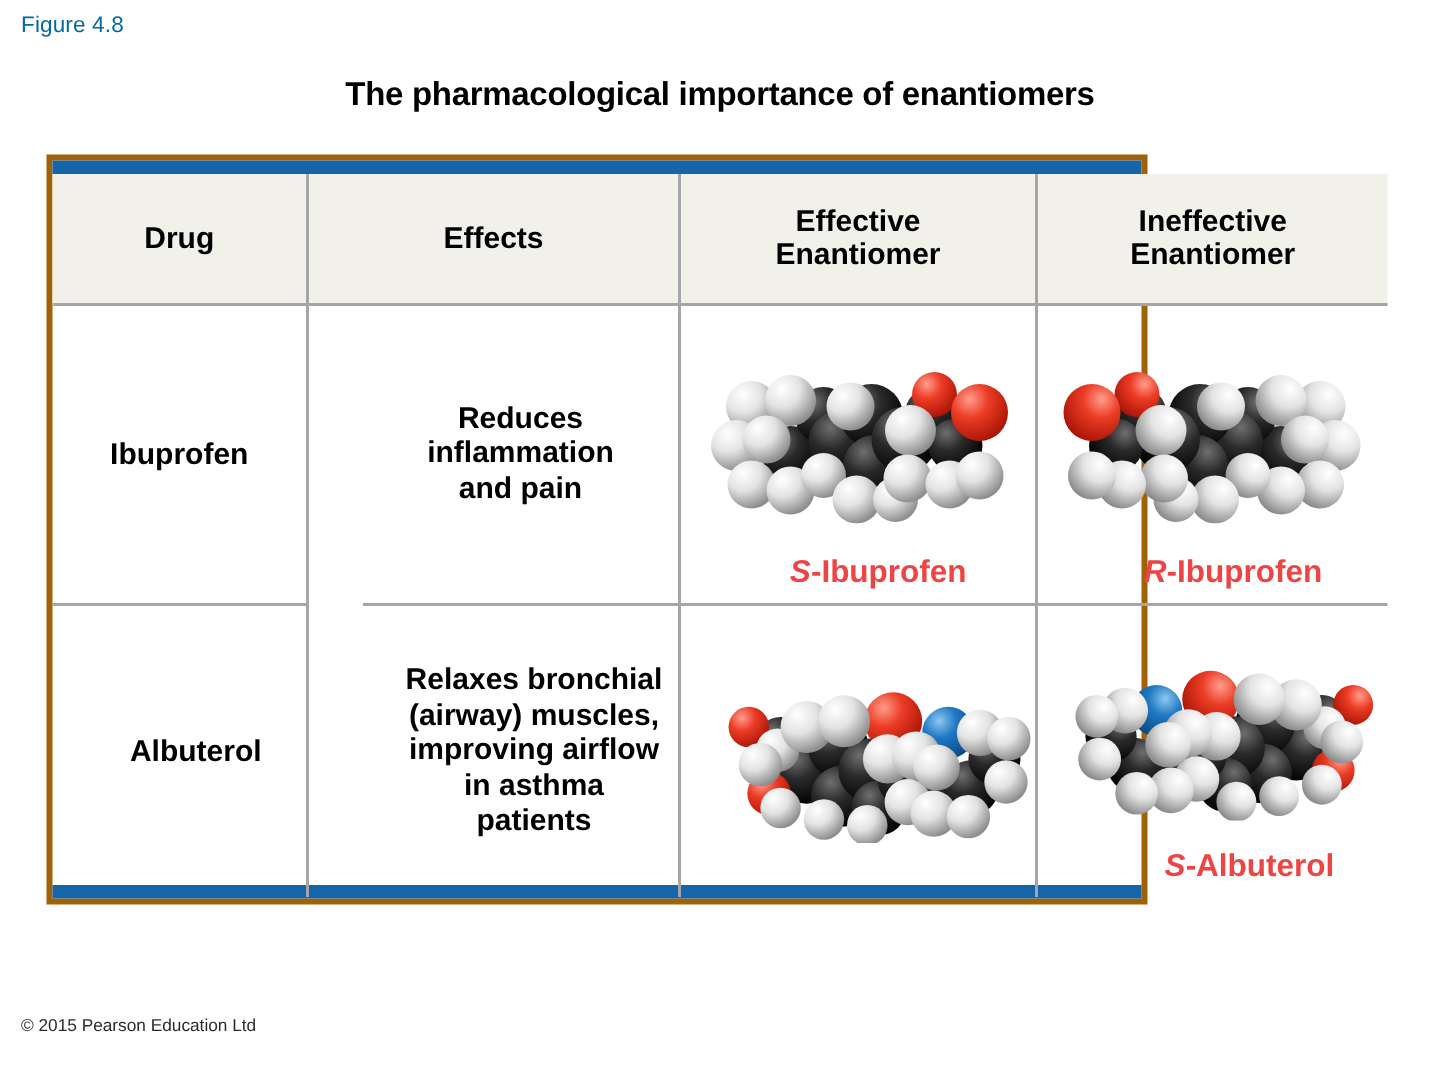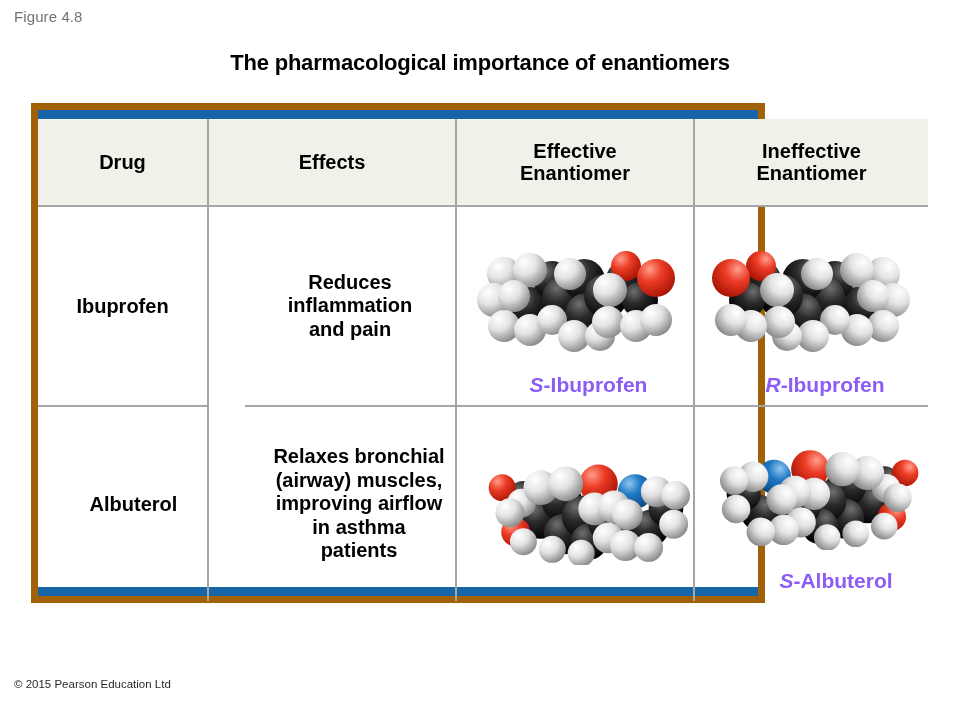--- a/index.html
+++ b/index.html
@@ -13,21 +13,21 @@
     position: relative;
     font-family: "Liberation Sans", sans-serif;
     overflow: hidden;
   }
 
   #figure-label {
     position: absolute;
     left: 14px;
     top: 8px;
     font-size: 15px;
-    color: #737373;
+    color: #0369a1;
     letter-spacing: 0.1px;
   }
 
   #page-title {
     position: absolute;
     left: 0;
     top: 50px;
     width: 960px;
     text-align: center;
     font-size: 22px;
@@ -36,21 +36,21 @@
     letter-spacing: -0.2px;
   }
 
   
   #table-wrap {
     position: absolute;
     left: 31px;
     top: 103px;
     width: 734px;
     height: 500px;
-    border: 7px solid #a16207;
+    border: 4px solid #a16207;
     background: #ffffff;
     box-sizing: border-box;
   }
   .blue-bar {
     position: absolute;
     left: 0;
     width: 100%;
     height: 9px;
     background: #1565a8;
   }
@@ -117,21 +117,21 @@
     flex: 1 1 auto;
     display: flex;
     align-items: center;
     justify-content: center;
     min-height: 0;
   }
   .mol-art svg { display: block; }
   .mol-label {
     font-weight: bold;
     font-size: 21px;
-    color: #8b5cf6;
+    color: #ef4444;
     text-align: center;
     padding-bottom: 6px;
     white-space: nowrap;
     margin-left: 27px;
   }
   .mol-label .chiral { font-style: italic; }
 
   #copyright {
     position: absolute;
     left: 14px;

